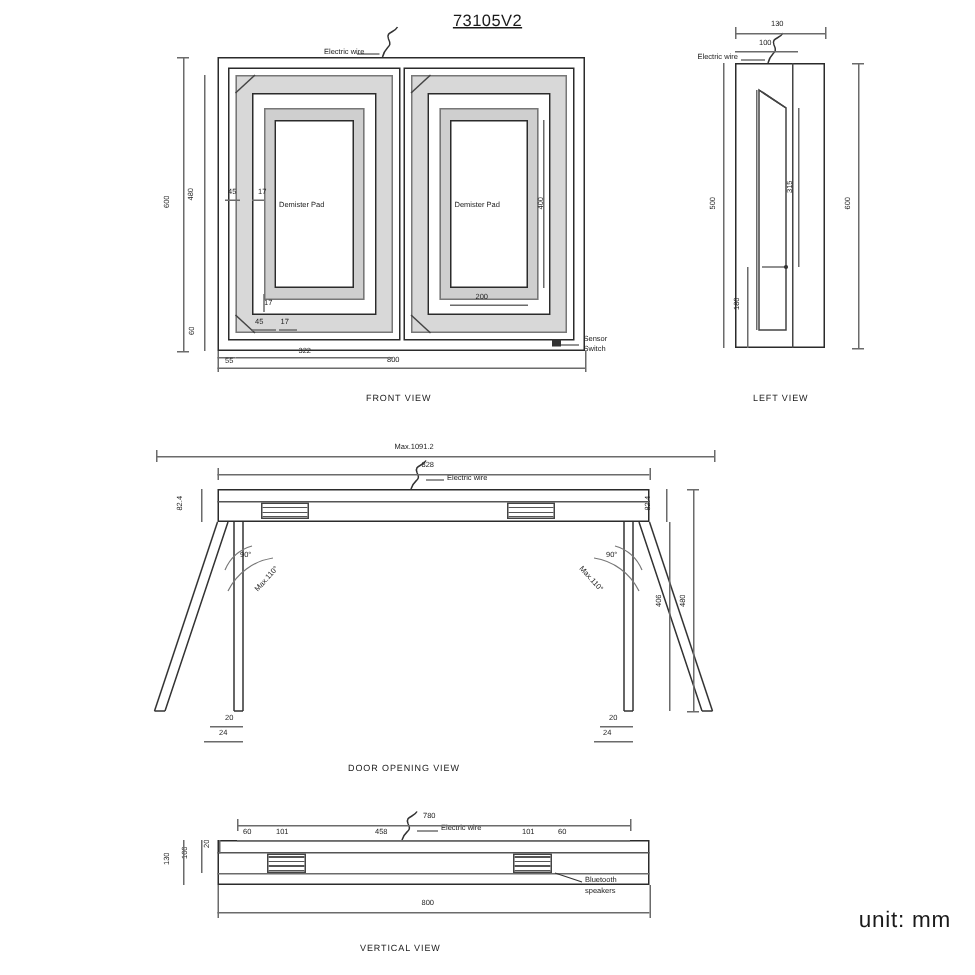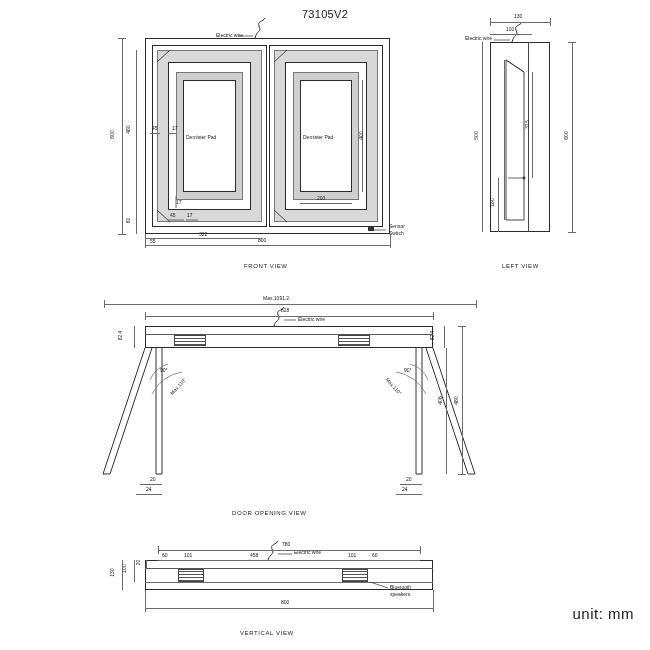--- a/index.html
+++ b/index.html
@@ -7,21 +7,21 @@
     width:650px;height:650px;
     background:#ffffff;
     font-family:"Liberation Sans", sans-serif;
     color:#1a1a1a;
     position:relative;
     overflow:hidden;
   }
   .sheet{position:absolute;inset:0;}
   .abs{position:absolute;}
   .t{font-size:5px;line-height:1;color:#222;white-space:nowrap;}
-  .title{font-size:11px;letter-spacing:.3px;}
+  .title{font-size:11px;letter-spacing:.3px;text-decoration:underline;}
   .unit{font-size:15px;letter-spacing:.5px;}
   .viewlbl{font-size:6px;letter-spacing:.6px;}
   .ln{position:absolute;background:#2b2b2b;}
   .h{height:1px;}
   .v{width:1px;}
   .thin{background:#6b6b6b;}
   .box{position:absolute;border:1px solid #2b2b2b;box-sizing:border-box;}
   .boxg{position:absolute;border:1px solid #777;box-sizing:border-box;}
   .fillgrey{background:#d8d8d8;}
   .rot{transform-origin:center center;}

